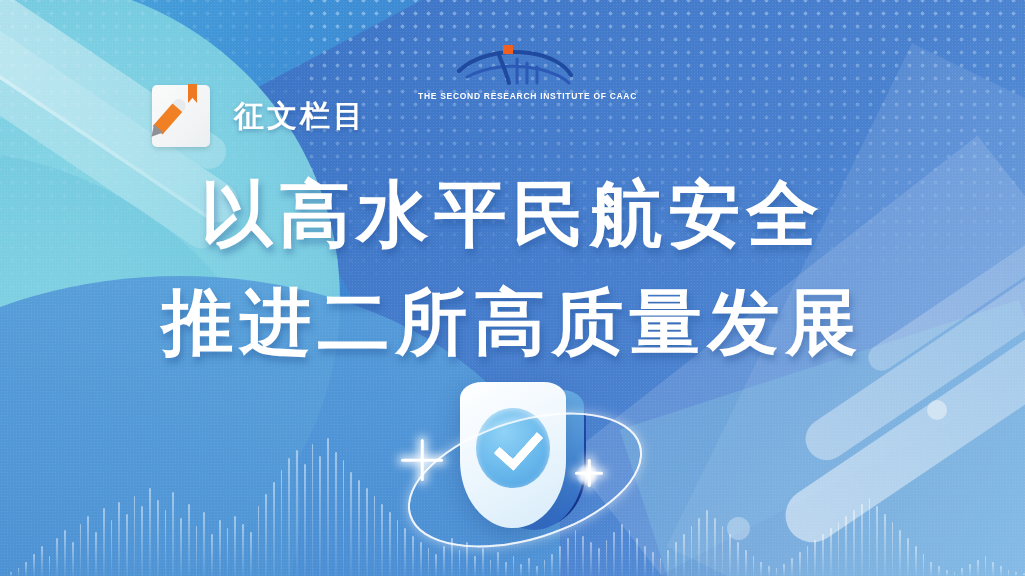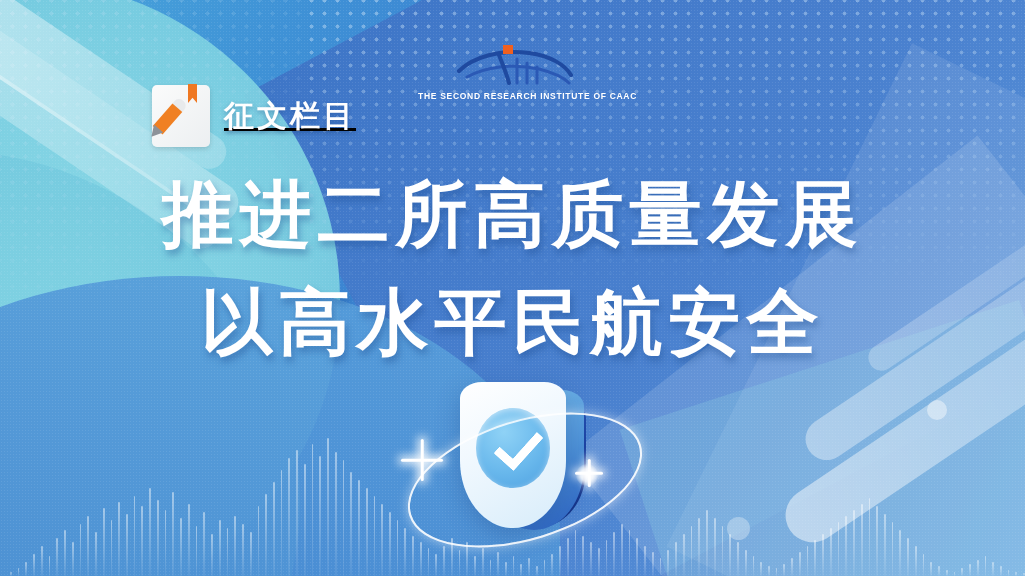--- a/index.html
+++ b/index.html
@@ -90,21 +90,21 @@
   .p1{right:-140px;top:250px;width:520px;height:430px;transform:rotate(-38deg);}
   .p2{right:-220px;top:120px;width:480px;height:560px;transform:rotate(26deg);background:rgba(255,255,255,.09);}
   .p3{right:-60px;bottom:-140px;width:420px;height:360px;transform:rotate(-18deg);background:rgba(150,225,232,.22);}
 
   
   .waveform{position:absolute;left:0;bottom:0;width:1025px;height:150px;display:flex;align-items:flex-end;gap:6px;padding-left:10px;box-sizing:border-box;opacity:.55;}
   .waveform i{display:block;width:2px;background:linear-gradient(to top,rgba(255,255,255,.1),rgba(255,255,255,.85));border-radius:1px;}
 
   
   .tag{
-    position:absolute;left:152px;top:85px;display:flex;align-items:center;gap:14px;z-index:20;text-decoration:underline;
+    position:absolute;left:152px;top:85px;display:flex;align-items:center;gap:24px;z-index:20;
   }
   .note-icon{
     position:relative;width:58px;height:62px;border-radius:5px;
     background:linear-gradient(135deg,#fbfbfb 0%,#eceff1 100%);
     box-shadow:0 2px 5px rgba(0,0,0,.14);
     flex:none;
   }
   .note-icon .ribbon{
     position:absolute;right:13px;top:-1px;width:9px;height:19px;background:#ef7822;
     clip-path:polygon(0 0,100% 0,100% 100%,50% 72%,0 100%);
@@ -383,22 +383,22 @@
         <path d="M24 34 C42 24, 70 20, 96 26 C112 30, 122 36, 126 40" fill="none" stroke="#2b59b5" stroke-width="3" stroke-linecap="round"></path>
         <path d="M56 12 C60 22, 64 32, 66 40" fill="none" stroke="#1f4aa0" stroke-width="4" stroke-linecap="round"></path>
         <path d="M74 16 L74 40 M84 20 L84 40 M94 24 L94 40" fill="none" stroke="#2b59b5" stroke-width="3" stroke-linecap="round"></path>
         <rect x="60" y="2" width="10" height="9" fill="#f0601f"></rect>
       </svg>
     </div>
     <div class="en">THE SECOND RESEARCH INSTITUTE OF CAAC</div>
   </div>
 
   <div class="headline">
+    <div class="line">以高水平民航安全</div>
     <div class="line">推进二所高质量发展</div>
-    <div class="line">以高水平民航安全</div>
   </div>
 
   <div class="shield-wrap">
     <div class="orbit-back"></div>
     <div class="shield-b2"></div>
     <div class="shield-b1"></div>
     <div class="shield">
       <div class="shield-inner">
         <div class="check"></div>
       </div>

